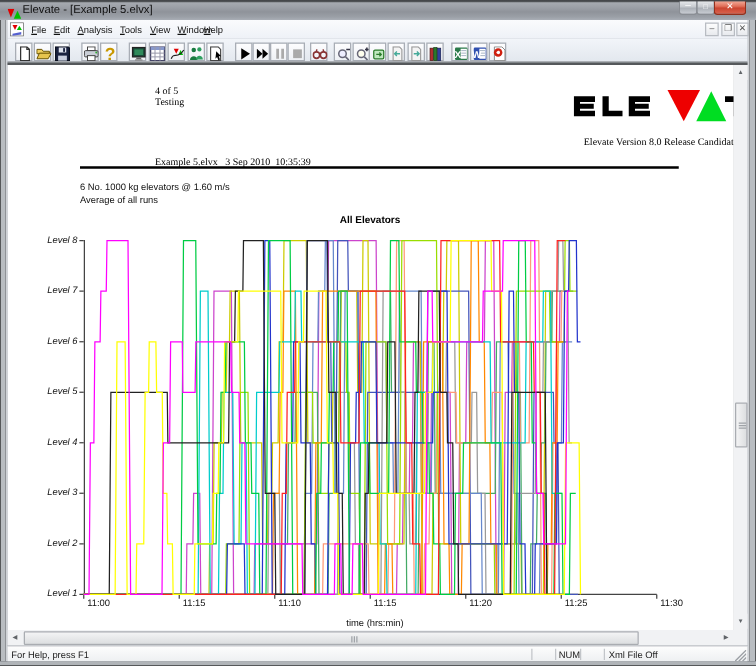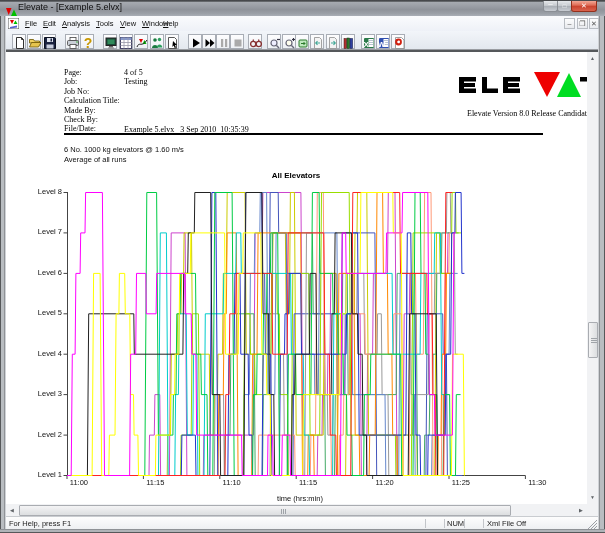--- a/index.html
+++ b/index.html
@@ -37,21 +37,21 @@
 .ser{position:absolute;font-family:"Liberation Serif",serif;font-size:8px;color:#000;line-height:9.4px;}
 .hlab{left:58px;}
 .hval{left:118px;}
 #rule{position:absolute;left:58px;top:81px;width:479px;height:2px;background:#000;}
 #logo{position:absolute;left:453px;top:19px;width:140px;height:28px;}
 #ver{position:absolute;left:461px;top:57px;font-family:"Liberation Serif",serif;font-size:8px;white-space:nowrap;}
 #sub1{position:absolute;left:58px;top:93px;font-size:7.5px;color:#111;}
 #sub2{position:absolute;left:58px;top:103px;font-size:7.5px;color:#111;}
 #ctitle{position:absolute;left:190px;top:103px;width:200px;text-align:center;font-size:14px;font-weight:bold;color:#000;letter-spacing:0.5px;}
 #csub{position:absolute;left:190px;top:119px;width:200px;text-align:center;font-size:8px;font-weight:bold;color:#000;}
-.ylab{position:absolute;left:14px;width:42px;text-align:right;font-size:7.5px;color:#111;}
+.ylab{position:absolute;left:14px;width:42px;text-align:right;font-size:7.5px;color:#111;font-style:italic;}
 .xlab{position:absolute;top:426px;width:42px;text-align:right;font-size:7.5px;color:#111;}
 #timelab{position:absolute;left:244px;top:442px;width:100px;text-align:center;font-size:7.5px;color:#111;}
 
 #chart{left:0;top:0;}
 
 #vscroll{left:587px;top:52px;width:11px;height:452px;background:#f1f2f4;}
 #vup,#vdn{position:absolute;left:0;width:11px;height:12px;background:#f1f2f4;color:#606468;font-size:5px;text-align:center;line-height:12px;}
 #vthumb{position:absolute;left:0.5px;top:270px;width:10px;height:36px;background:linear-gradient(90deg,#f4f4f5,#dcdee0);border:1px solid #a9acb1;border-radius:1px;box-sizing:border-box;}
 #hscroll{left:6px;top:504px;width:592px;height:12px;background:#f1f2f4;}
 #hleft,#hright{position:absolute;top:0;width:12px;height:12px;color:#606468;font-size:5px;text-align:center;line-height:12px;}
@@ -59,21 +59,20 @@
 .grip{position:absolute;background:#9fa3a8;}
 
 #status{left:6px;top:516px;width:592px;height:13px;background:linear-gradient(#fdfdfd,#eef0f2);border-top:1px solid #c9ccd0;box-sizing:border-box;font-size:7.5px;color:#222;}
 #status .sep{position:absolute;top:2px;width:1px;height:9px;background:#c2c5c9;}
 #sgrip{position:absolute;left:582px;top:3px;width:9px;height:9px;}
 </style>
 </head>
 <body>
 
 <div class="abs" id="doc">
-  <div class="ser hlab" style="top:16px">Page:<br>Job:<br>Job No:<br>Calculation Title:<br>Made By:<br>Check By:<br>File/Date:</div>
   <div class="ser hval" style="top:16px">4 of 5<br>Testing</div>
   <div class="ser hval" style="top:72.5px">Example 5.elvx&nbsp;&nbsp;&nbsp;3 Sep 2010&nbsp;&nbsp;10:35:39</div>
   <div id="rule"></div>
   <div id="logo">
     <svg width="140" height="28" viewBox="0 0 140 28">
 
       <g fill="#000">
         <path d="M0,6 h17 v4.5 h-12 v1.5 h11 v4 h-11 v1.5 h12 v4.5 h-17 z"></path>
         <path d="M23,6 h5 v11.5 h11 v4.5 h-16 z"></path>
         <path d="M44,6 h17 v4.5 h-12 v1.5 h11 v4 h-11 v1.5 h12 v4.5 h-17 z"></path>

